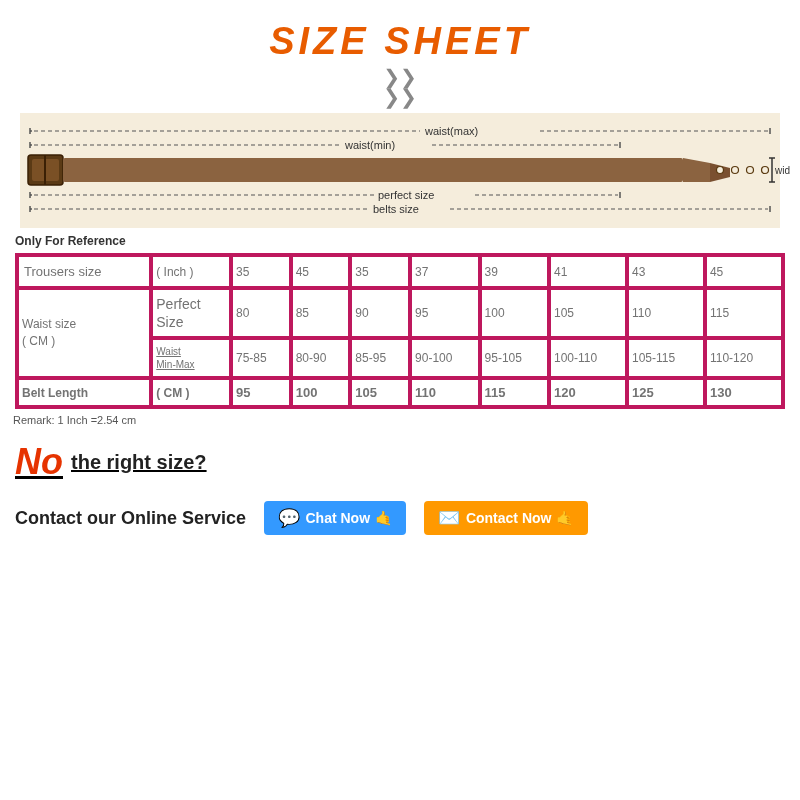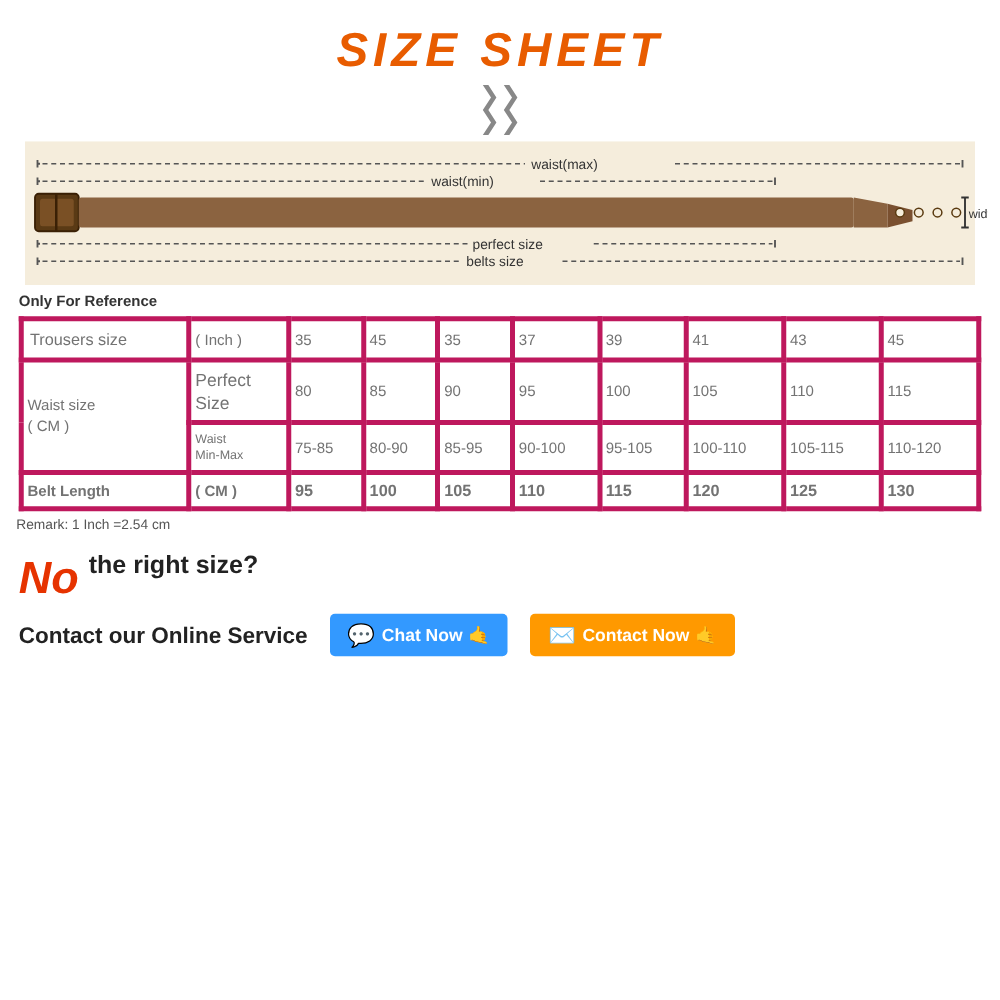--- a/index.html
+++ b/index.html
@@ -73,23 +73,24 @@
       font-size: 11px;
       color: #555;
       margin: 5px 5px 0 3px;
     }
     
     .no-size-section {
       margin: 15px 5px 5px 5px;
     }
     .no-size-title {
       display: flex;
-      align-items: flex-start;
+      align-items: center;
       gap: 8px;
-      margin-bottom: 8px;
+      margin-bottom: 18px;
+      text-decoration: underline;
     }
     .no-text {
       font-size: 36px;
       font-weight: 900;
       color: #e63300;
       font-style: italic;
     }
     .right-size-text {
       font-size: 20px;
       font-weight: bold;
@@ -232,21 +233,21 @@
         <td>80</td>
         <td>85</td>
         <td>90</td>
         <td>95</td>
         <td>100</td>
         <td>105</td>
         <td>110</td>
         <td>115</td>
       </tr>
       <tr>
-        <td style="font-size:10px; line-height:1.3;">Waist<br>Min-Max</td>
+        <td style="font-size:10px; line-height:1.3;text-decoration:underline;">Waist<br>Min-Max</td>
         <td>75-85</td>
         <td>80-90</td>
         <td>85-95</td>
         <td>90-100</td>
         <td>95-105</td>
         <td>100-110</td>
         <td>105-115</td>
         <td>110-1<wbr>20</td>
       </tr>
       <tr class="bold-row">

